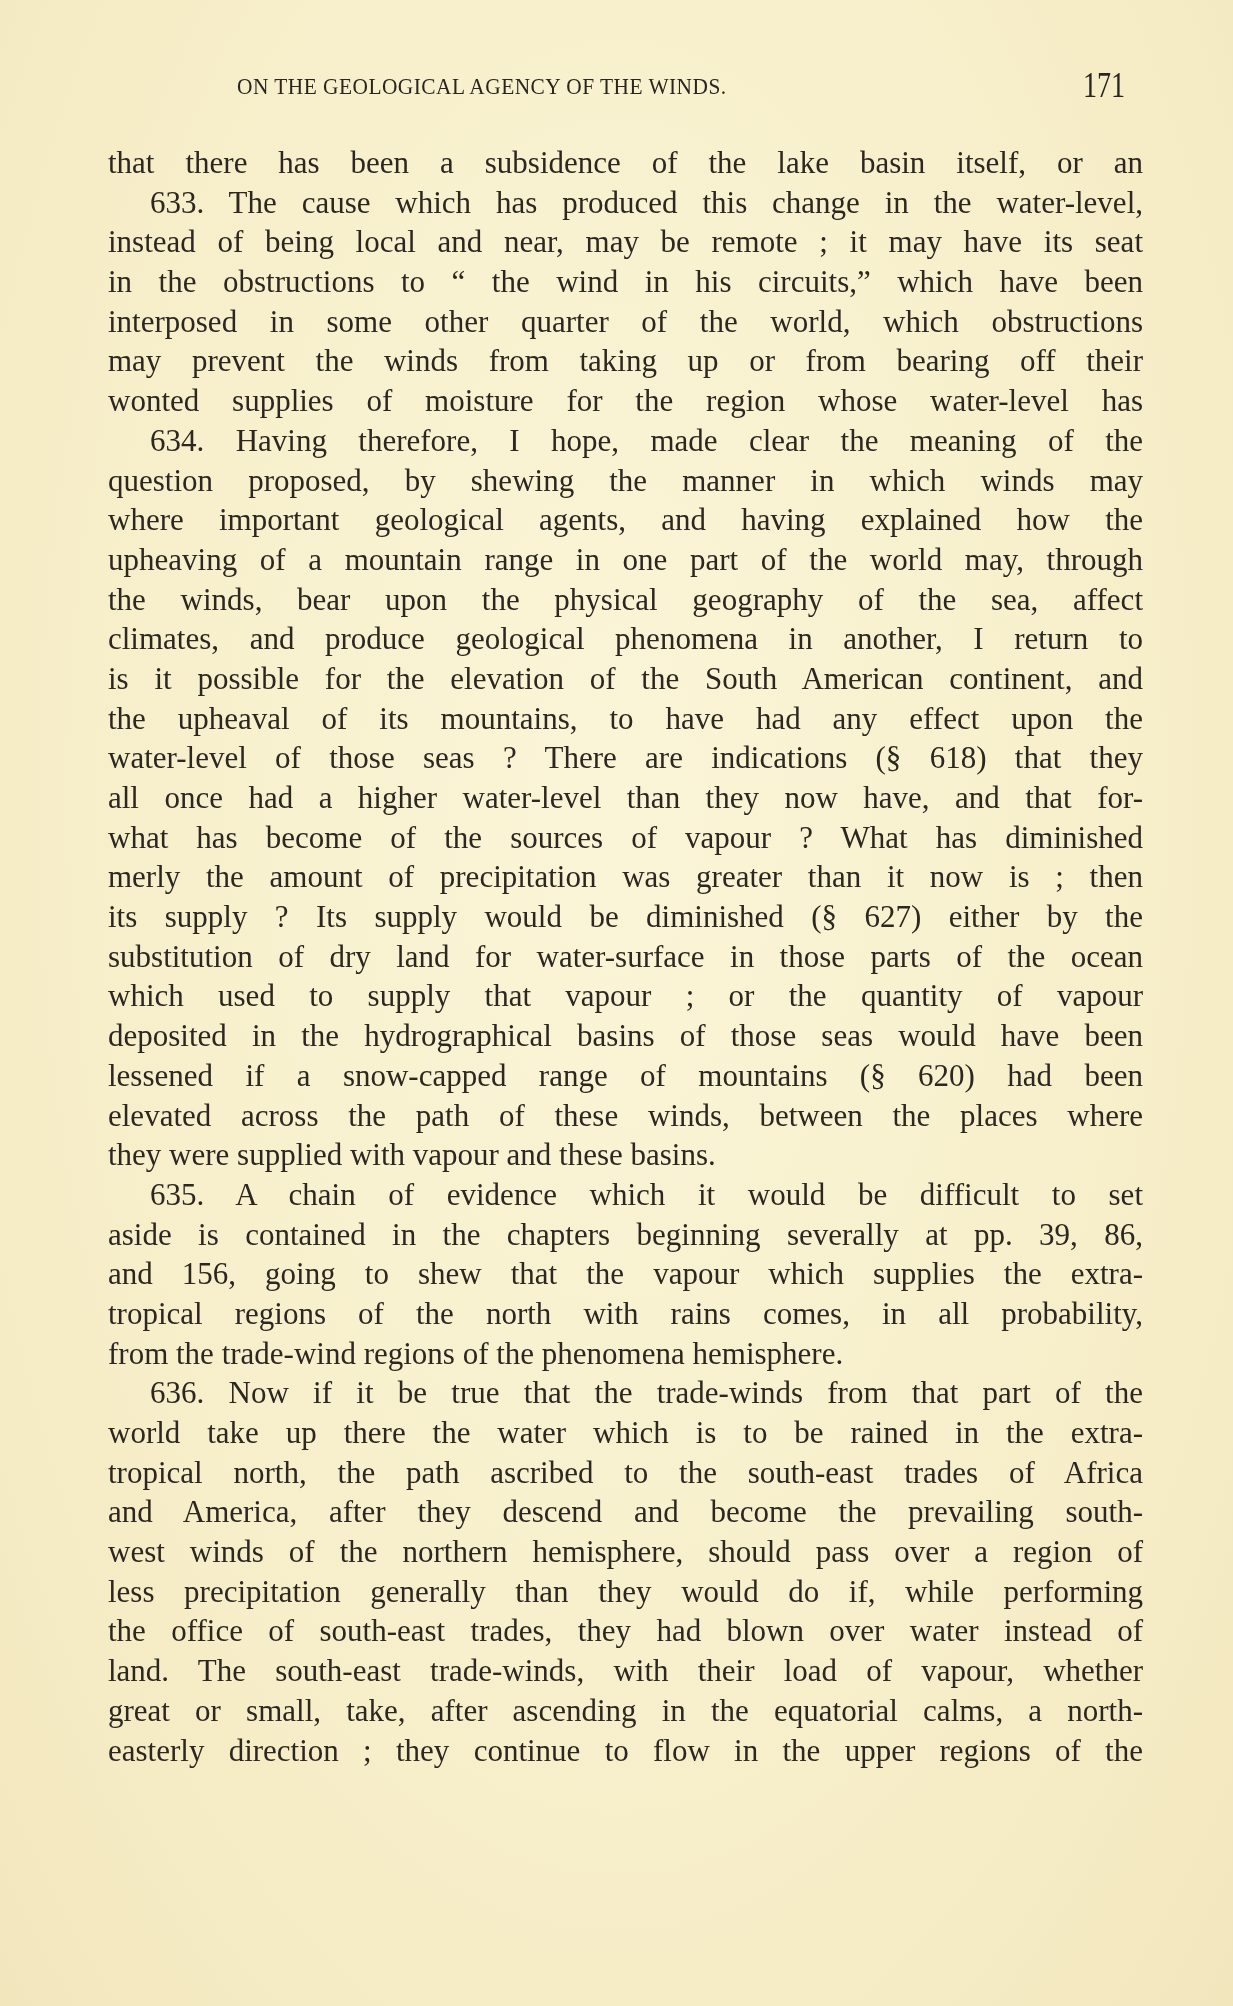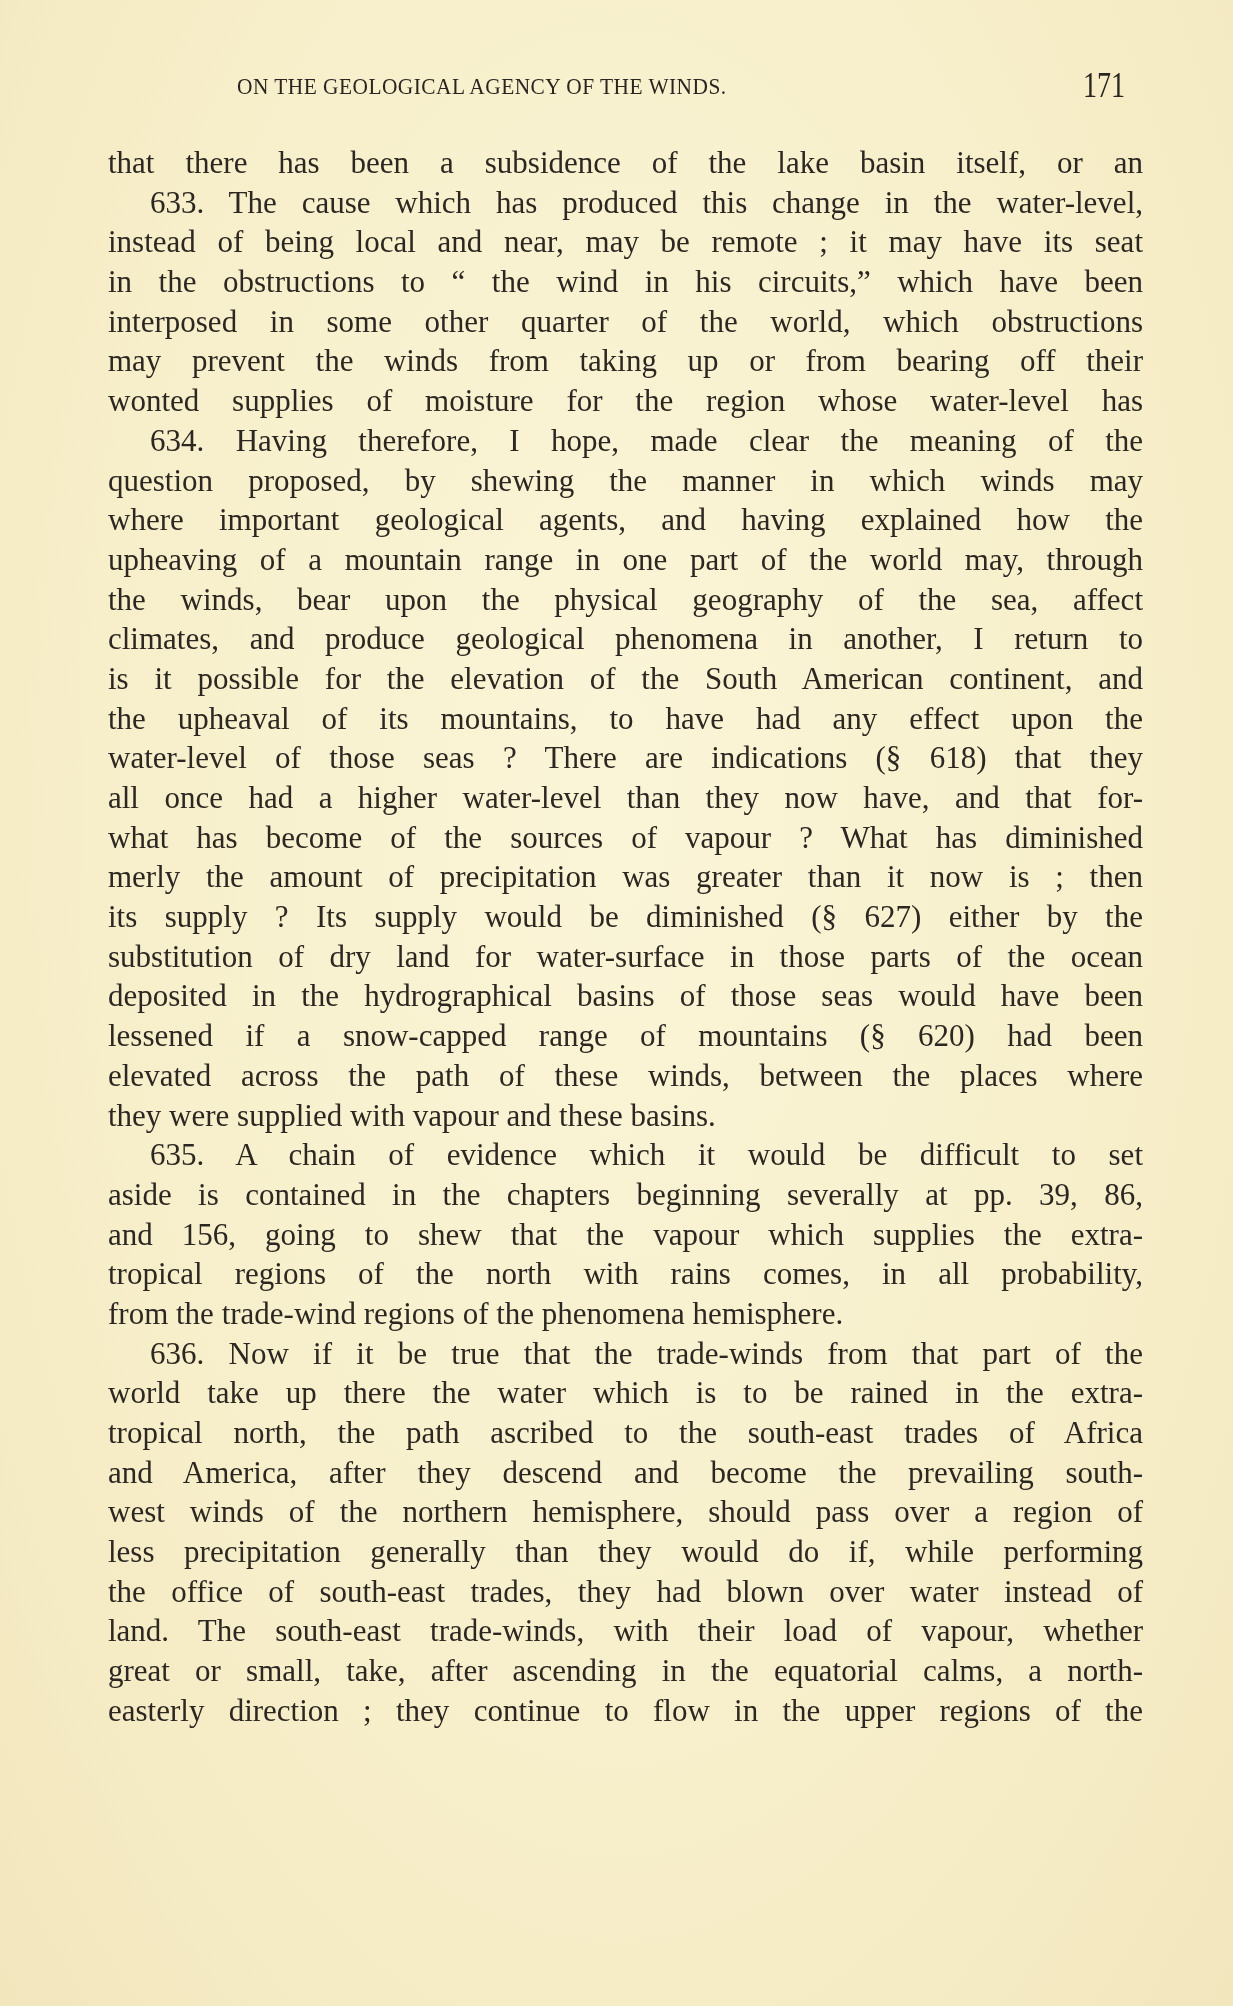--- a/index.html
+++ b/index.html
@@ -99,20 +99,21 @@
       <span class="line">the winds, bear upon the physical geography of the sea, affect</span>
       <span class="line">climates, and produce geological phenomena in another, I return to</span>
       <span class="line">is it possible for the elevation of the South American continent, and</span>
       <span class="line">the upheaval of its mountains, to have had any effect upon the</span>
       <span class="line">water-level of those seas ?  There are indications (§ 618) that they</span>
       <span class="line">all once had a higher water-level than they now have, and that for-</span>
       <span class="line">what has become of the sources of vapour ?  What has diminished</span>
       <span class="line">merly the amount of precipitation was greater than it now is ; then</span>
       <span class="line">its supply ?  Its supply would be diminished (§ 627) either by the</span>
       <span class="line">substitution of dry land for water-surface in those parts of the ocean</span>
+      <span class="line">which used to supply that vapour ; or the quantity of vapour</span>
       <span class="line">deposited in the hydrographical basins of those seas would have been</span>
       <span class="line">lessened if a snow-capped range of mountains (§ 620) had been</span>
       <span class="line">elevated across the path of these winds, between the places where</span>
       <span class="line last">they were supplied with vapour and these basins.</span>
       <span class="line indent">635. A chain of evidence which it would be difficult to set</span>
       <span class="line">aside is contained in the chapters beginning severally at pp. 39, 86,</span>
       <span class="line">and 156, going to shew that the vapour which supplies the extra-</span>
       <span class="line">tropical regions of the north with rains comes, in all probability,</span>
       <span class="line last">from the trade-wind regions of the phenomena hemisphere.</span>
       <span class="line indent">636. Now if it be true that the trade-winds from that part of the</span>

